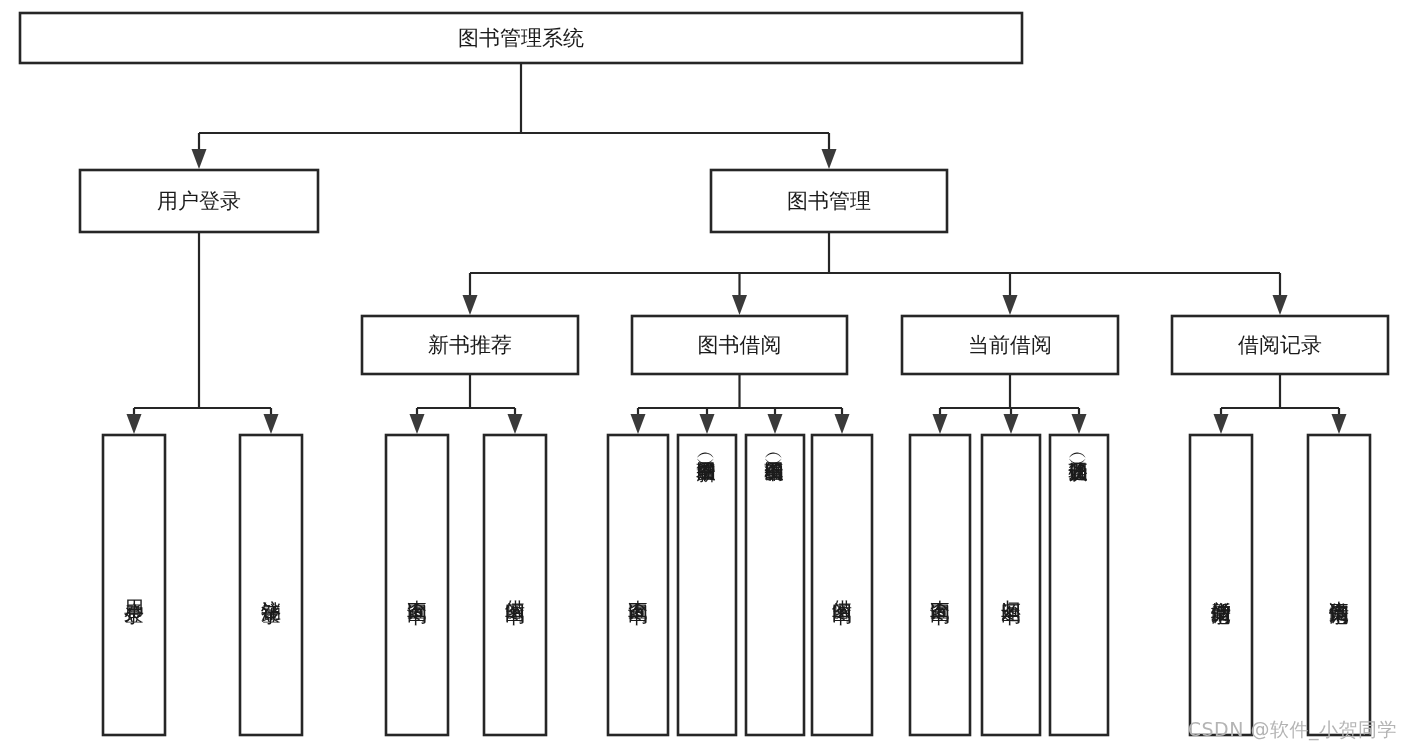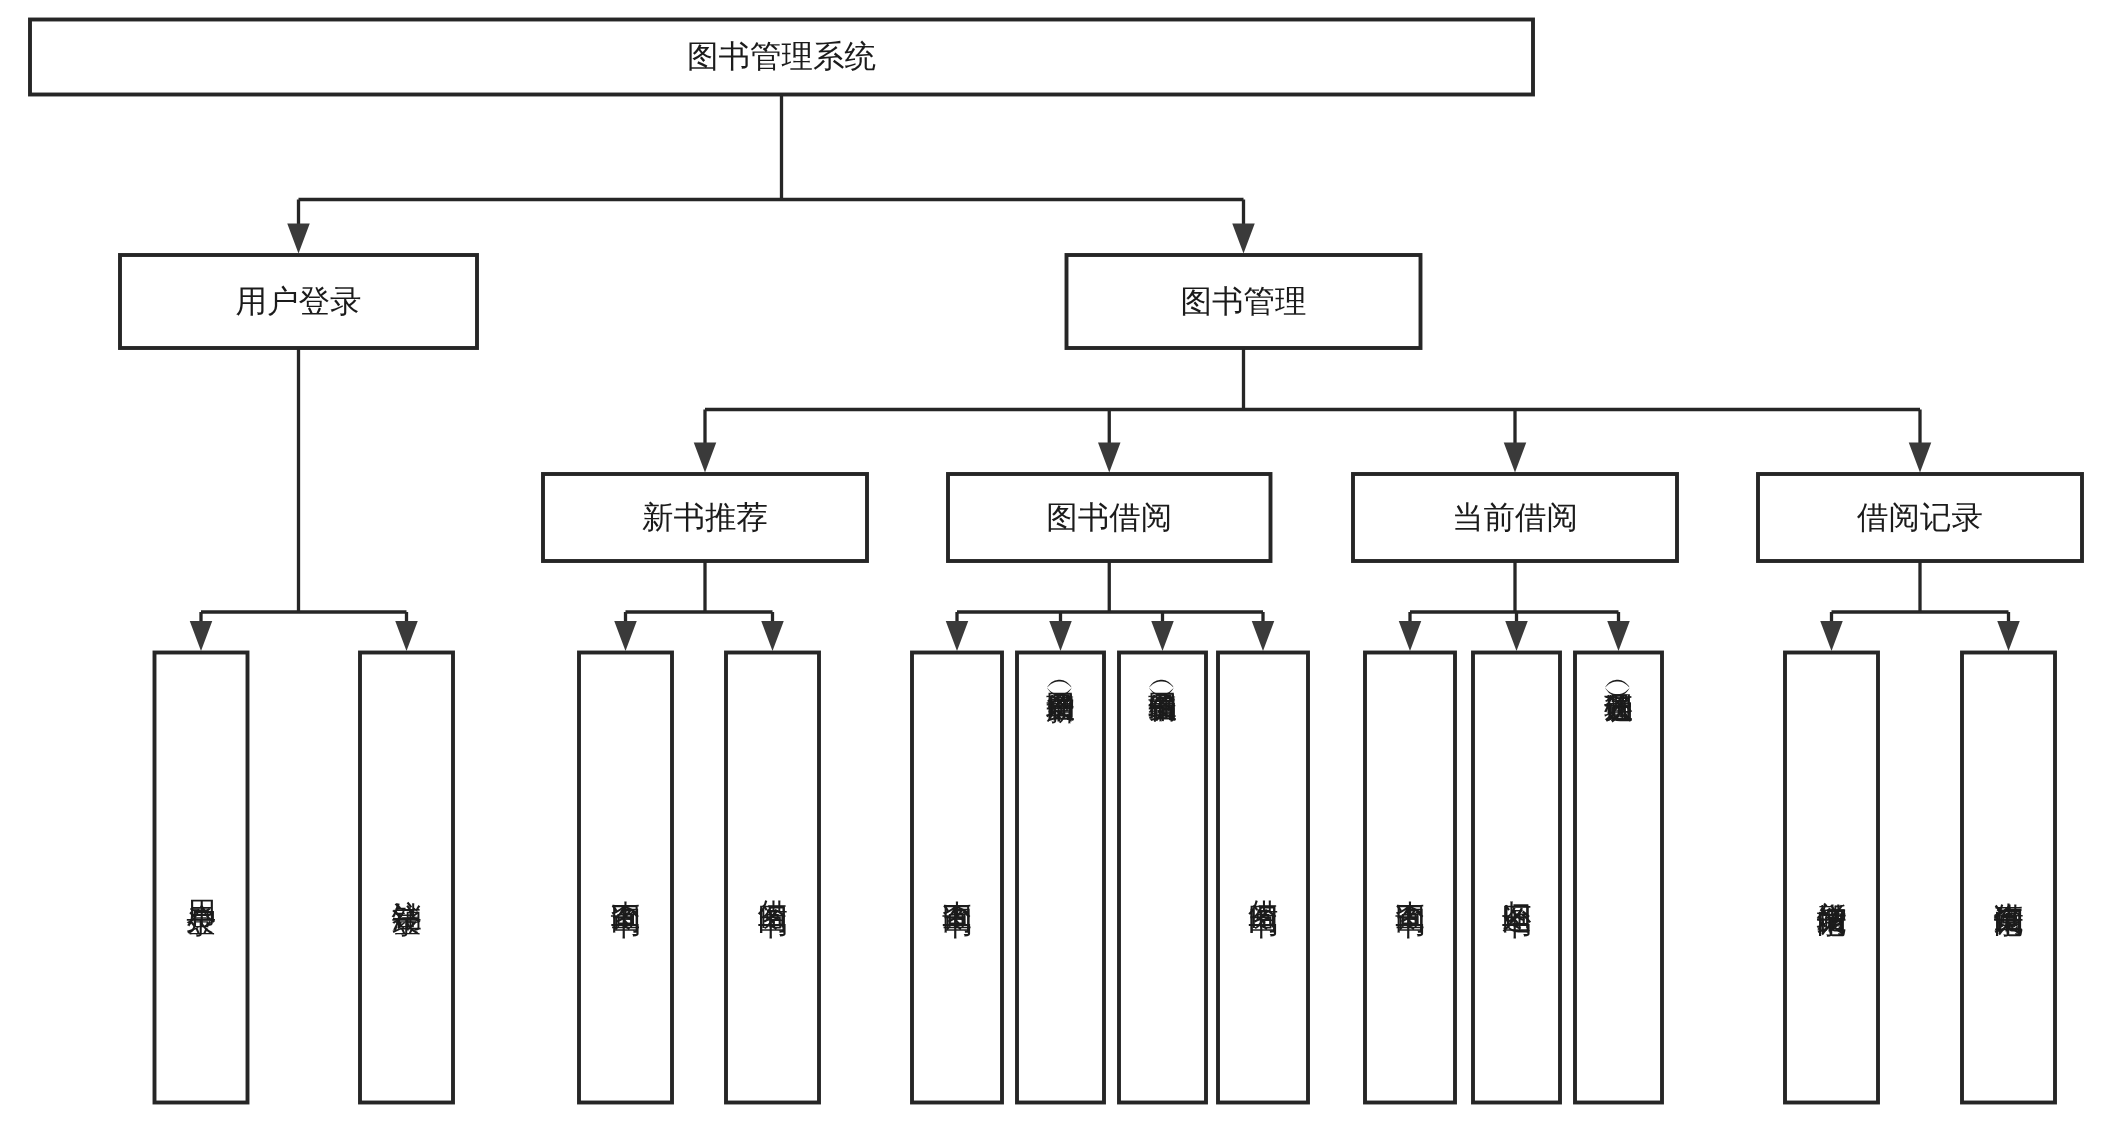--- a/index.html
+++ b/index.html
@@ -211,13 +211,14 @@
         <span class="node-label-v" style="font-size: 19px; letter-spacing: 0px;">确认归还（管理员）</span>
       </div>
       <div class="node-label-v-wrap" style="left: 1190px; top: 447px; width: 62px; height: 282px; align-items: center;">
         <span class="node-label-v" style="font-size: 20px; letter-spacing: 1px;">新增借阅记录</span>
       </div>
       <div class="node-label-v-wrap" style="left: 1308px; top: 447px; width: 62px; height: 282px; align-items: center;">
         <span class="node-label-v" style="font-size: 20px; letter-spacing: 1px;">查询借阅记录</span>
       </div>
     </div>
 
+  <div class="watermark">CSDN @软件_小贺同学</div>
 </div>
 
 </body></html>

